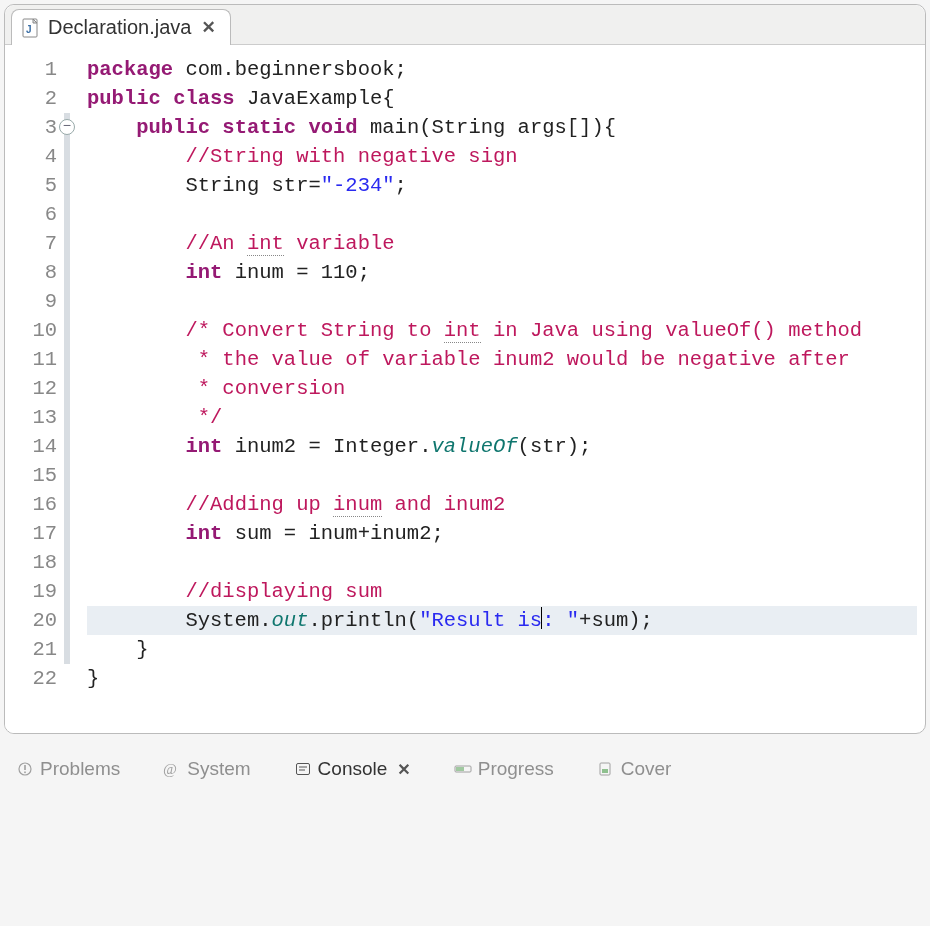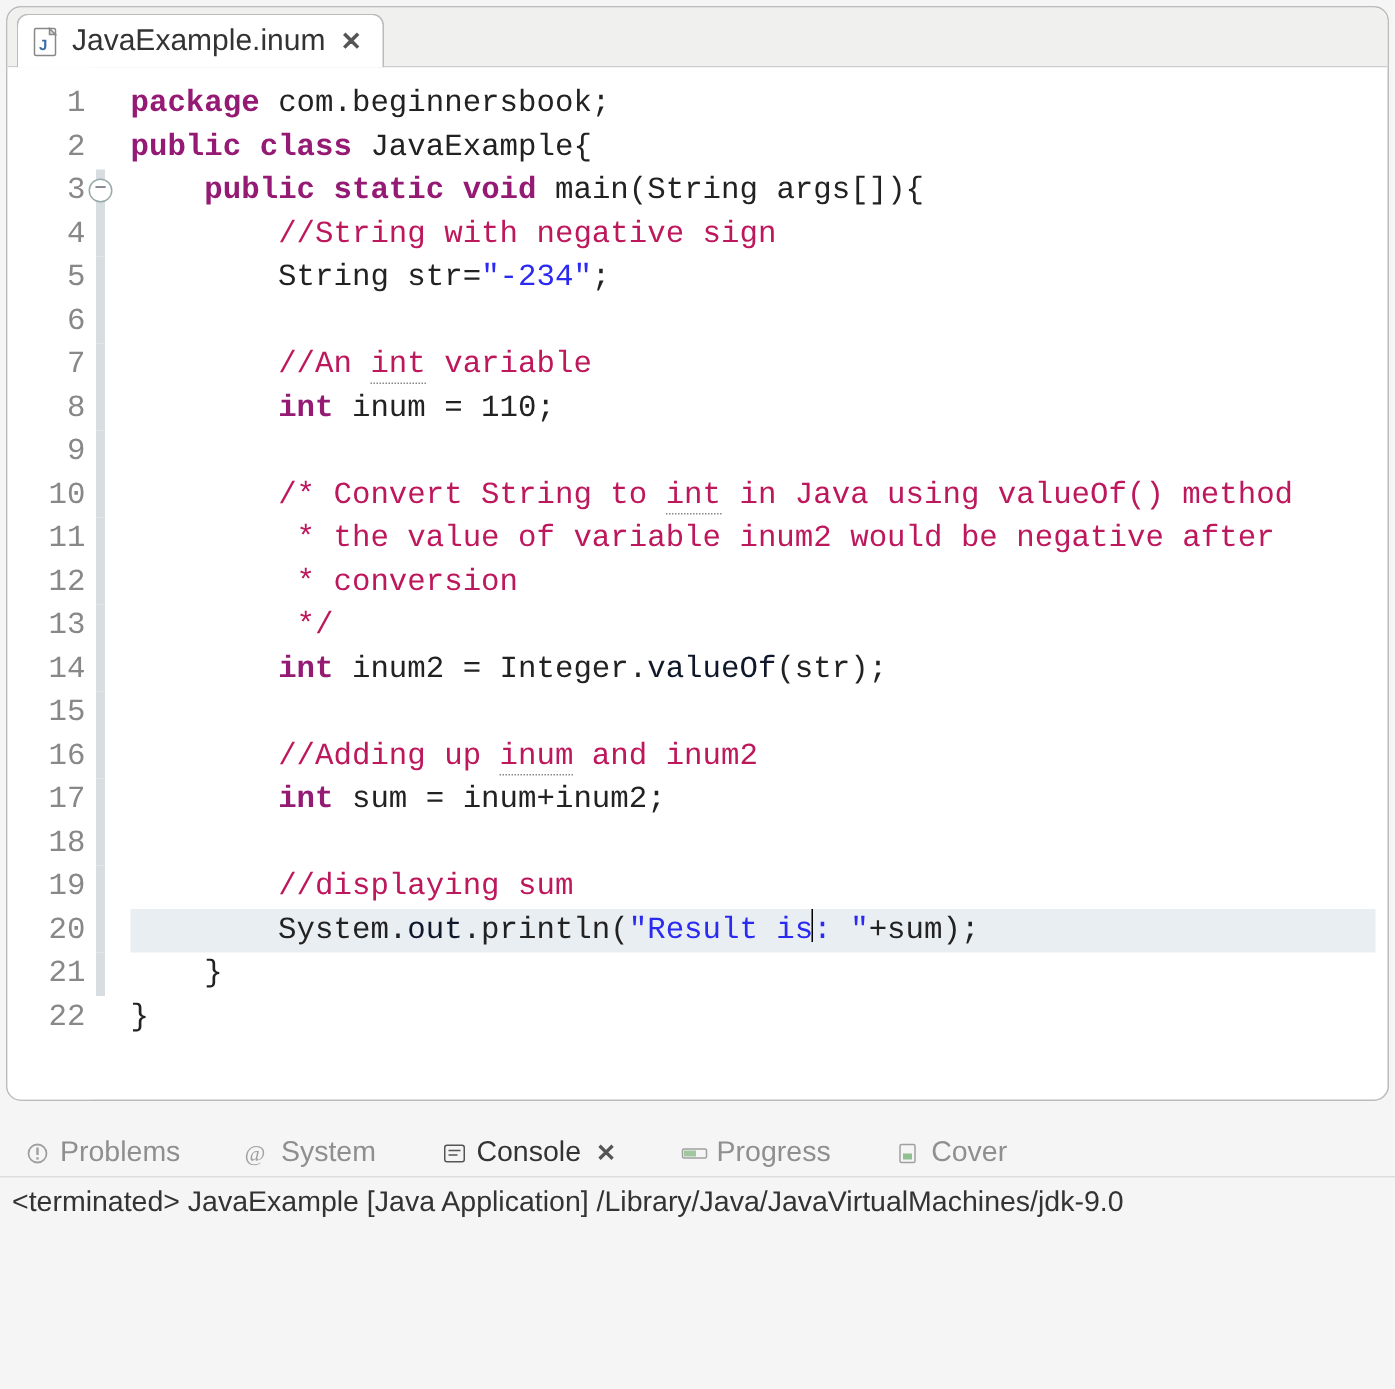--- a/index.html
+++ b/index.html
@@ -116,21 +116,21 @@
   .code .line {
     height: 29px;
   }
   .code .line.hl {
     background: #e9eef3;
   }
   
   .kw { color: #951a74; font-weight: bold; }
   .comment { color: #be185d; }
   .str { color: #2a2af0; }
-  .static-it { color: #0f172a; }
+  .static-it { color: #0f766e; font-style: italic; }
   .spell { border-bottom: 1px dotted #888; }
   .cursor {
     display: inline-block;
     width: 1px; height: 22px;
     background: #000;
     vertical-align: -3px;
     margin: 0 0 0 -1px;
   }
 
   
@@ -186,21 +186,21 @@
 <div class="editor-pane">
   <div class="tab-bar">
     <div class="tab">
       <span class="file-icon">
         <svg width="18" height="20" viewBox="0 0 18 20">
           <rect x="1" y="1" width="14" height="18" rx="1" fill="#fff" stroke="#888"></rect>
           <path d="M11 1 L15 5 L11 5 Z" fill="#ddd" stroke="#888"></path>
           <text x="4" y="15" font-size="10" fill="#3a6ea5" font-family="Arial" font-weight="bold">J</text>
         </svg>
       </span>
-      <span>JavaExample.inum</span>
+      <span>Declaration.java</span>
       <span class="close-x">✕</span>
     </div>
   </div>
 
   <div class="code-area">
     <div class="gutter" id="gutter">
         <div class="ln">1</div>
         <div class="ln">2</div>
         <div class="ln">3</div>
         <div class="ln">4</div>
@@ -333,14 +333,13 @@
       <div class="view-tab">
         <span class="vt-icon">
           <svg width="16" height="16">
             <rect x="2" y="2" width="10" height="12" rx="1" fill="none" stroke="#a0a0a0"></rect>
             <rect x="4" y="8" width="6" height="4" fill="#8fc08f"></rect>
           </svg>
         </span>
         <span>Cover</span>
       </div>
     </div>
-  <div class="console-status">&lt;terminated&gt; JavaExample [Java Application] /Library/Java/JavaVirtualMachines/jdk-9.0</div>
 </div>
 
 </body></html>

